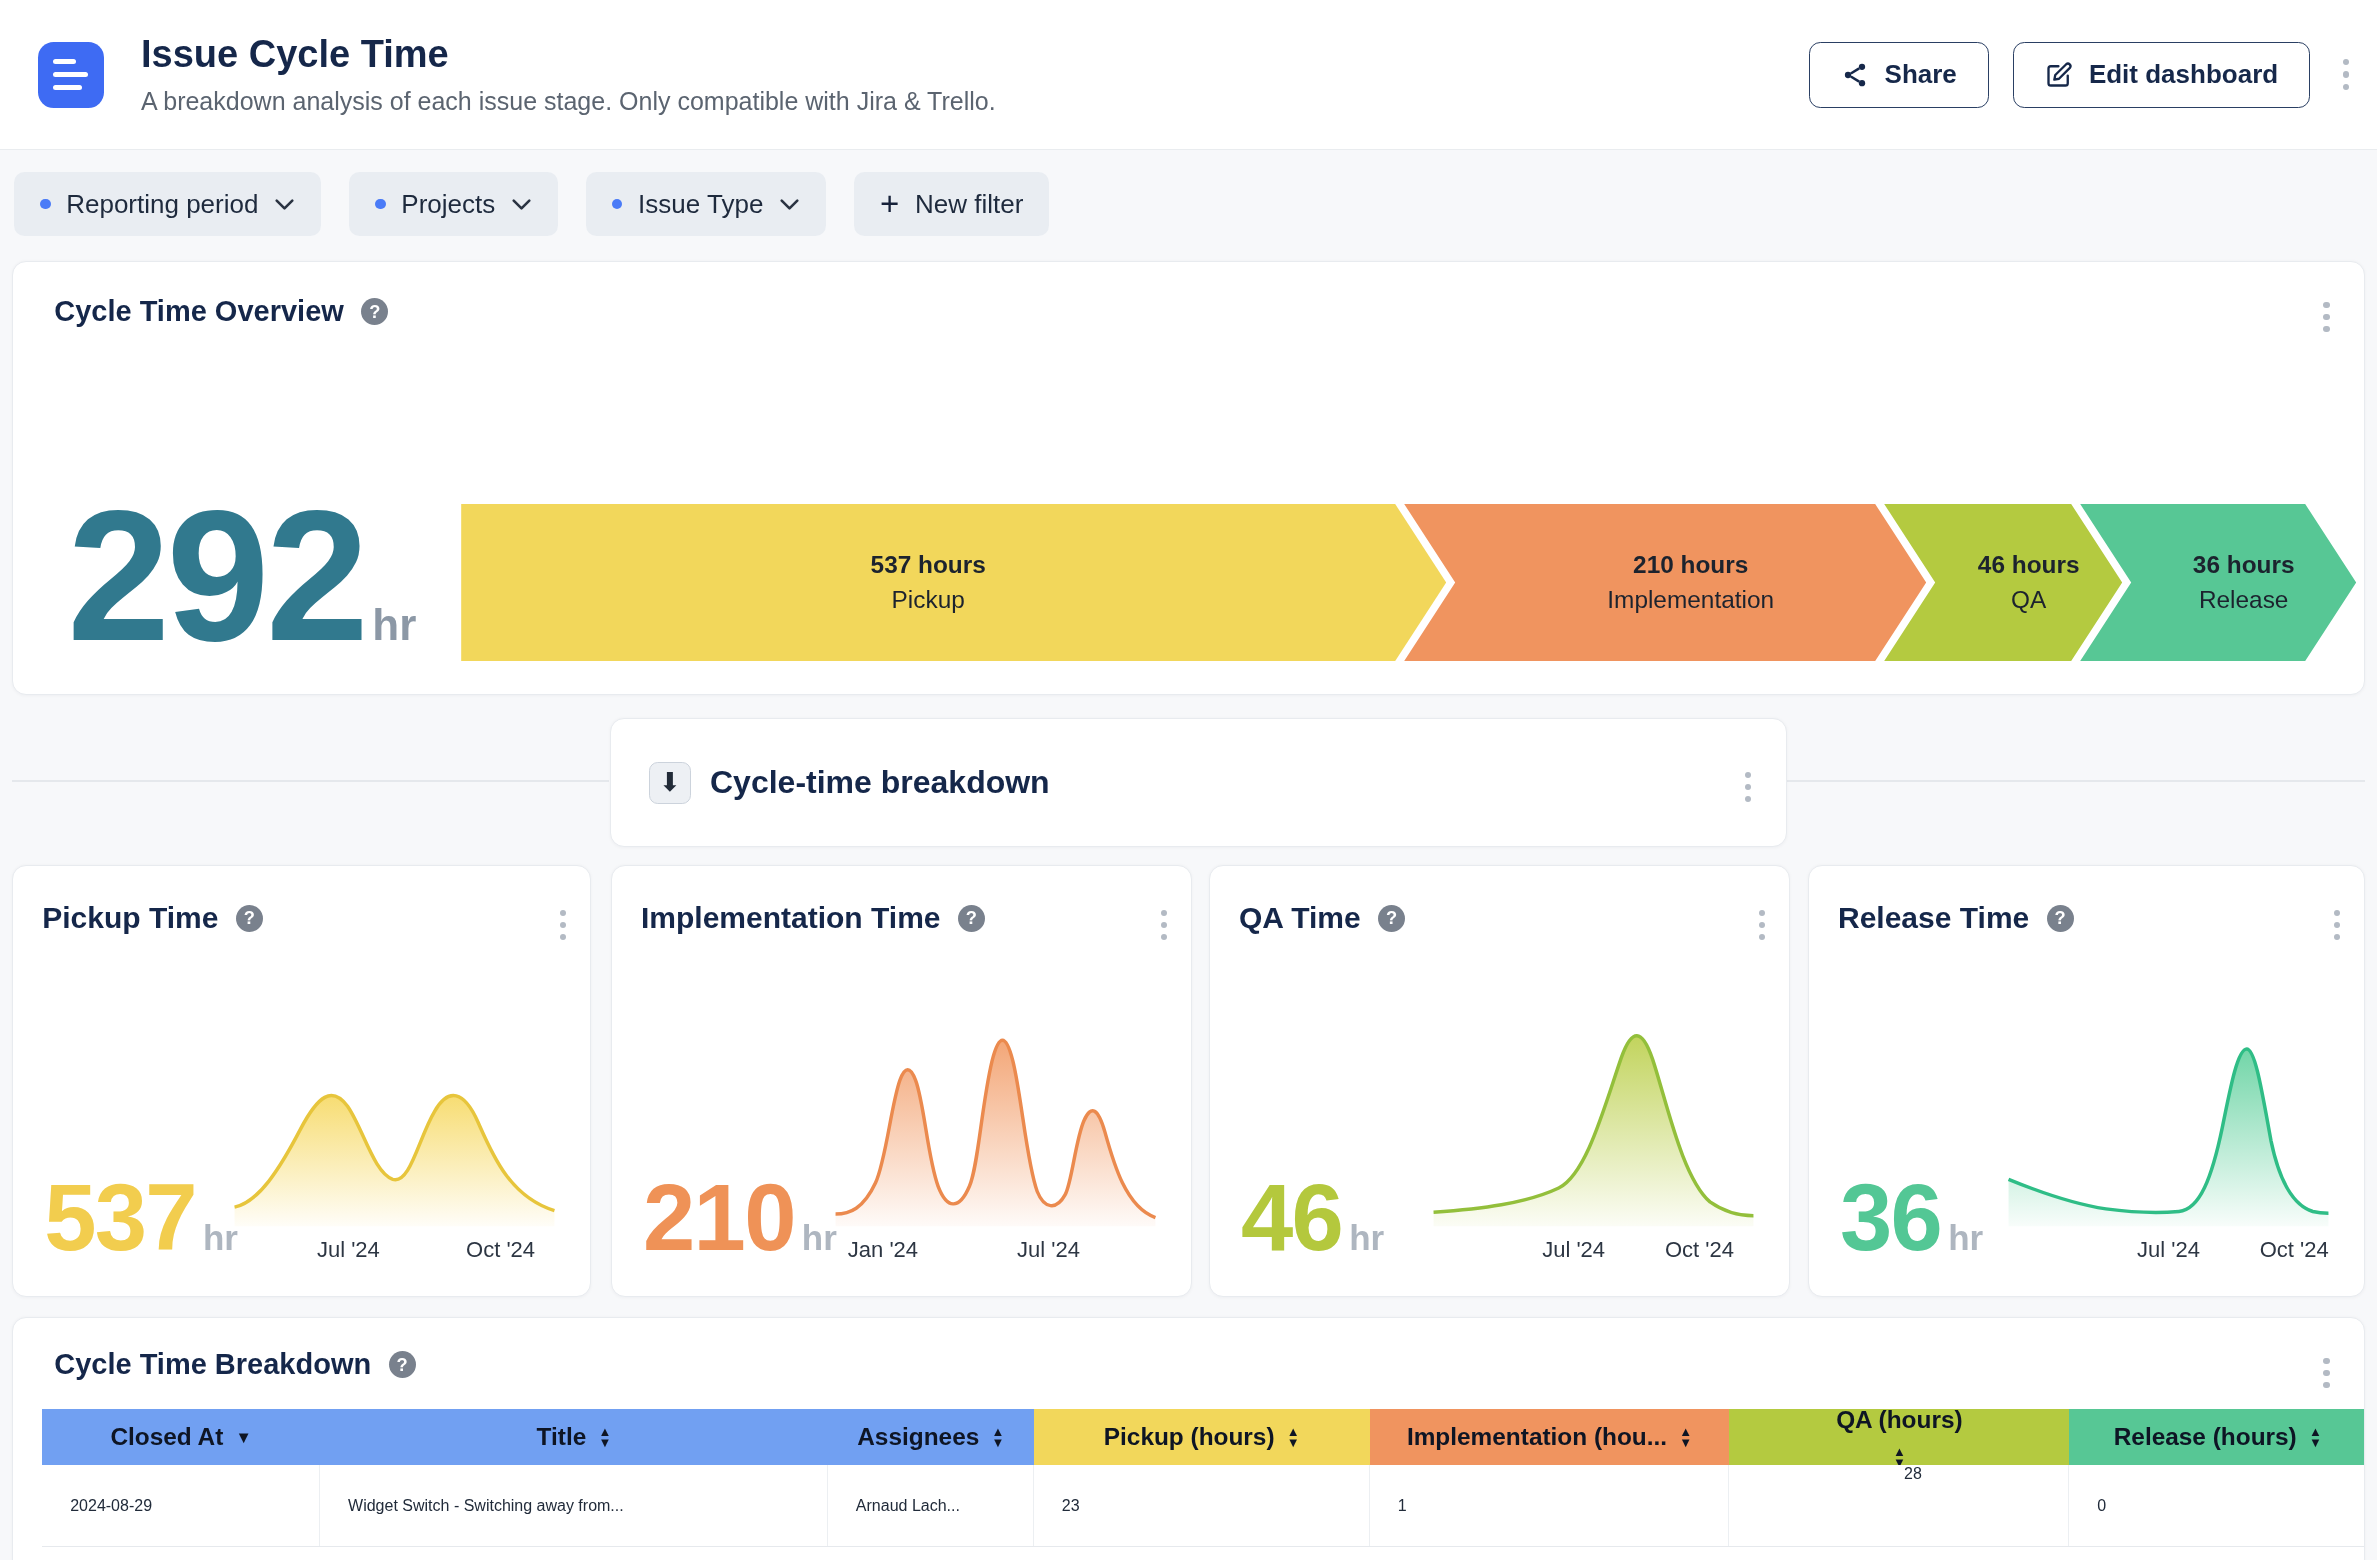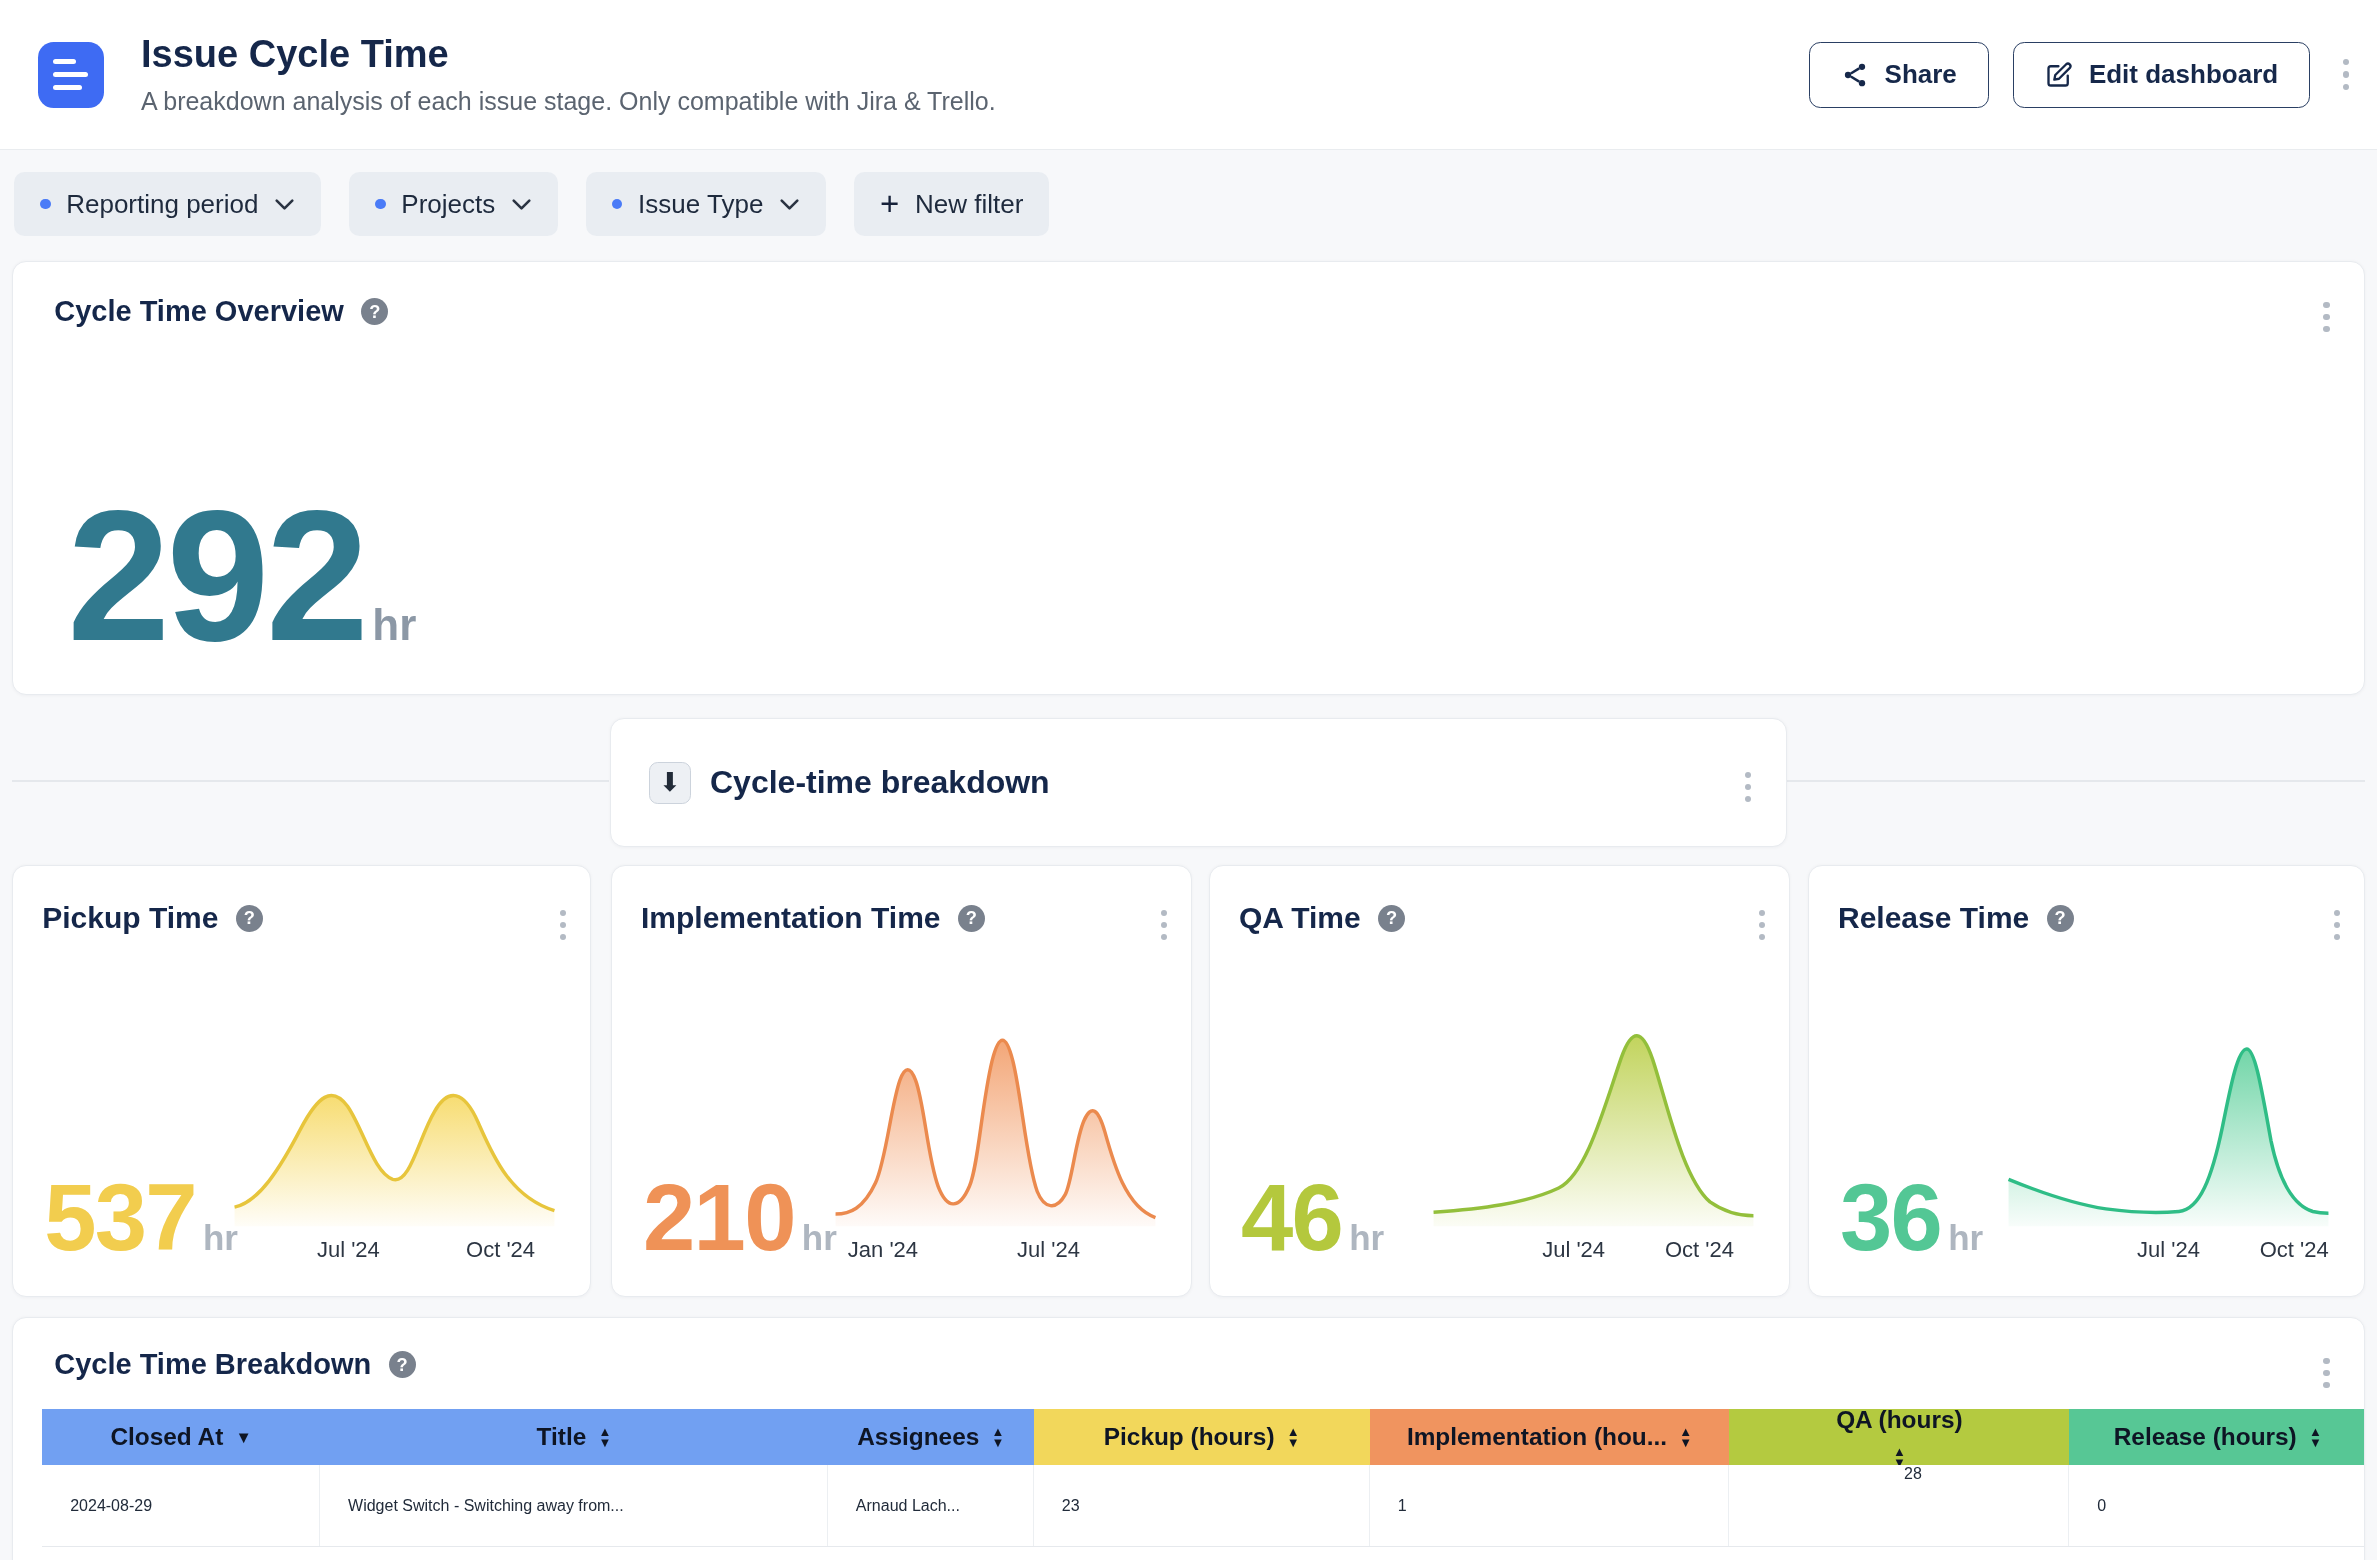--- a/index.html
+++ b/index.html
@@ -222,20 +222,38 @@
     </div>
     <div class="kebab">
       <i></i>
         <i></i>
         <i></i>
     </div>
     <div class="total">
       <span class="num">292</span>
       <span class="unit">hr</span>
     </div>
+    <div class="funnel">
+      <div class="seg s0">
+        <span class="l1">537 hours</span>
+        <span class="l2">Pickup</span>
+      </div>
+      <div class="seg s1 notch">
+        <span class="l1">210 hours</span>
+        <span class="l2">Implementation</span>
+      </div>
+      <div class="seg s2 notch">
+        <span class="l1">46 hours</span>
+        <span class="l2">QA</span>
+      </div>
+      <div class="seg s3 notch">
+        <span class="l1">36 hours</span>
+        <span class="l2">Release</span>
+      </div>
+    </div>
   </section>
 
   <div class="divider dl"></div>
   <div class="divider dr"></div>
 
   <section class="card banner">
     <div class="banner-inner">
       <span class="emoji-box">⬇</span>
       <span class="banner-title">Cycle-time breakdown</span>
     </div>

